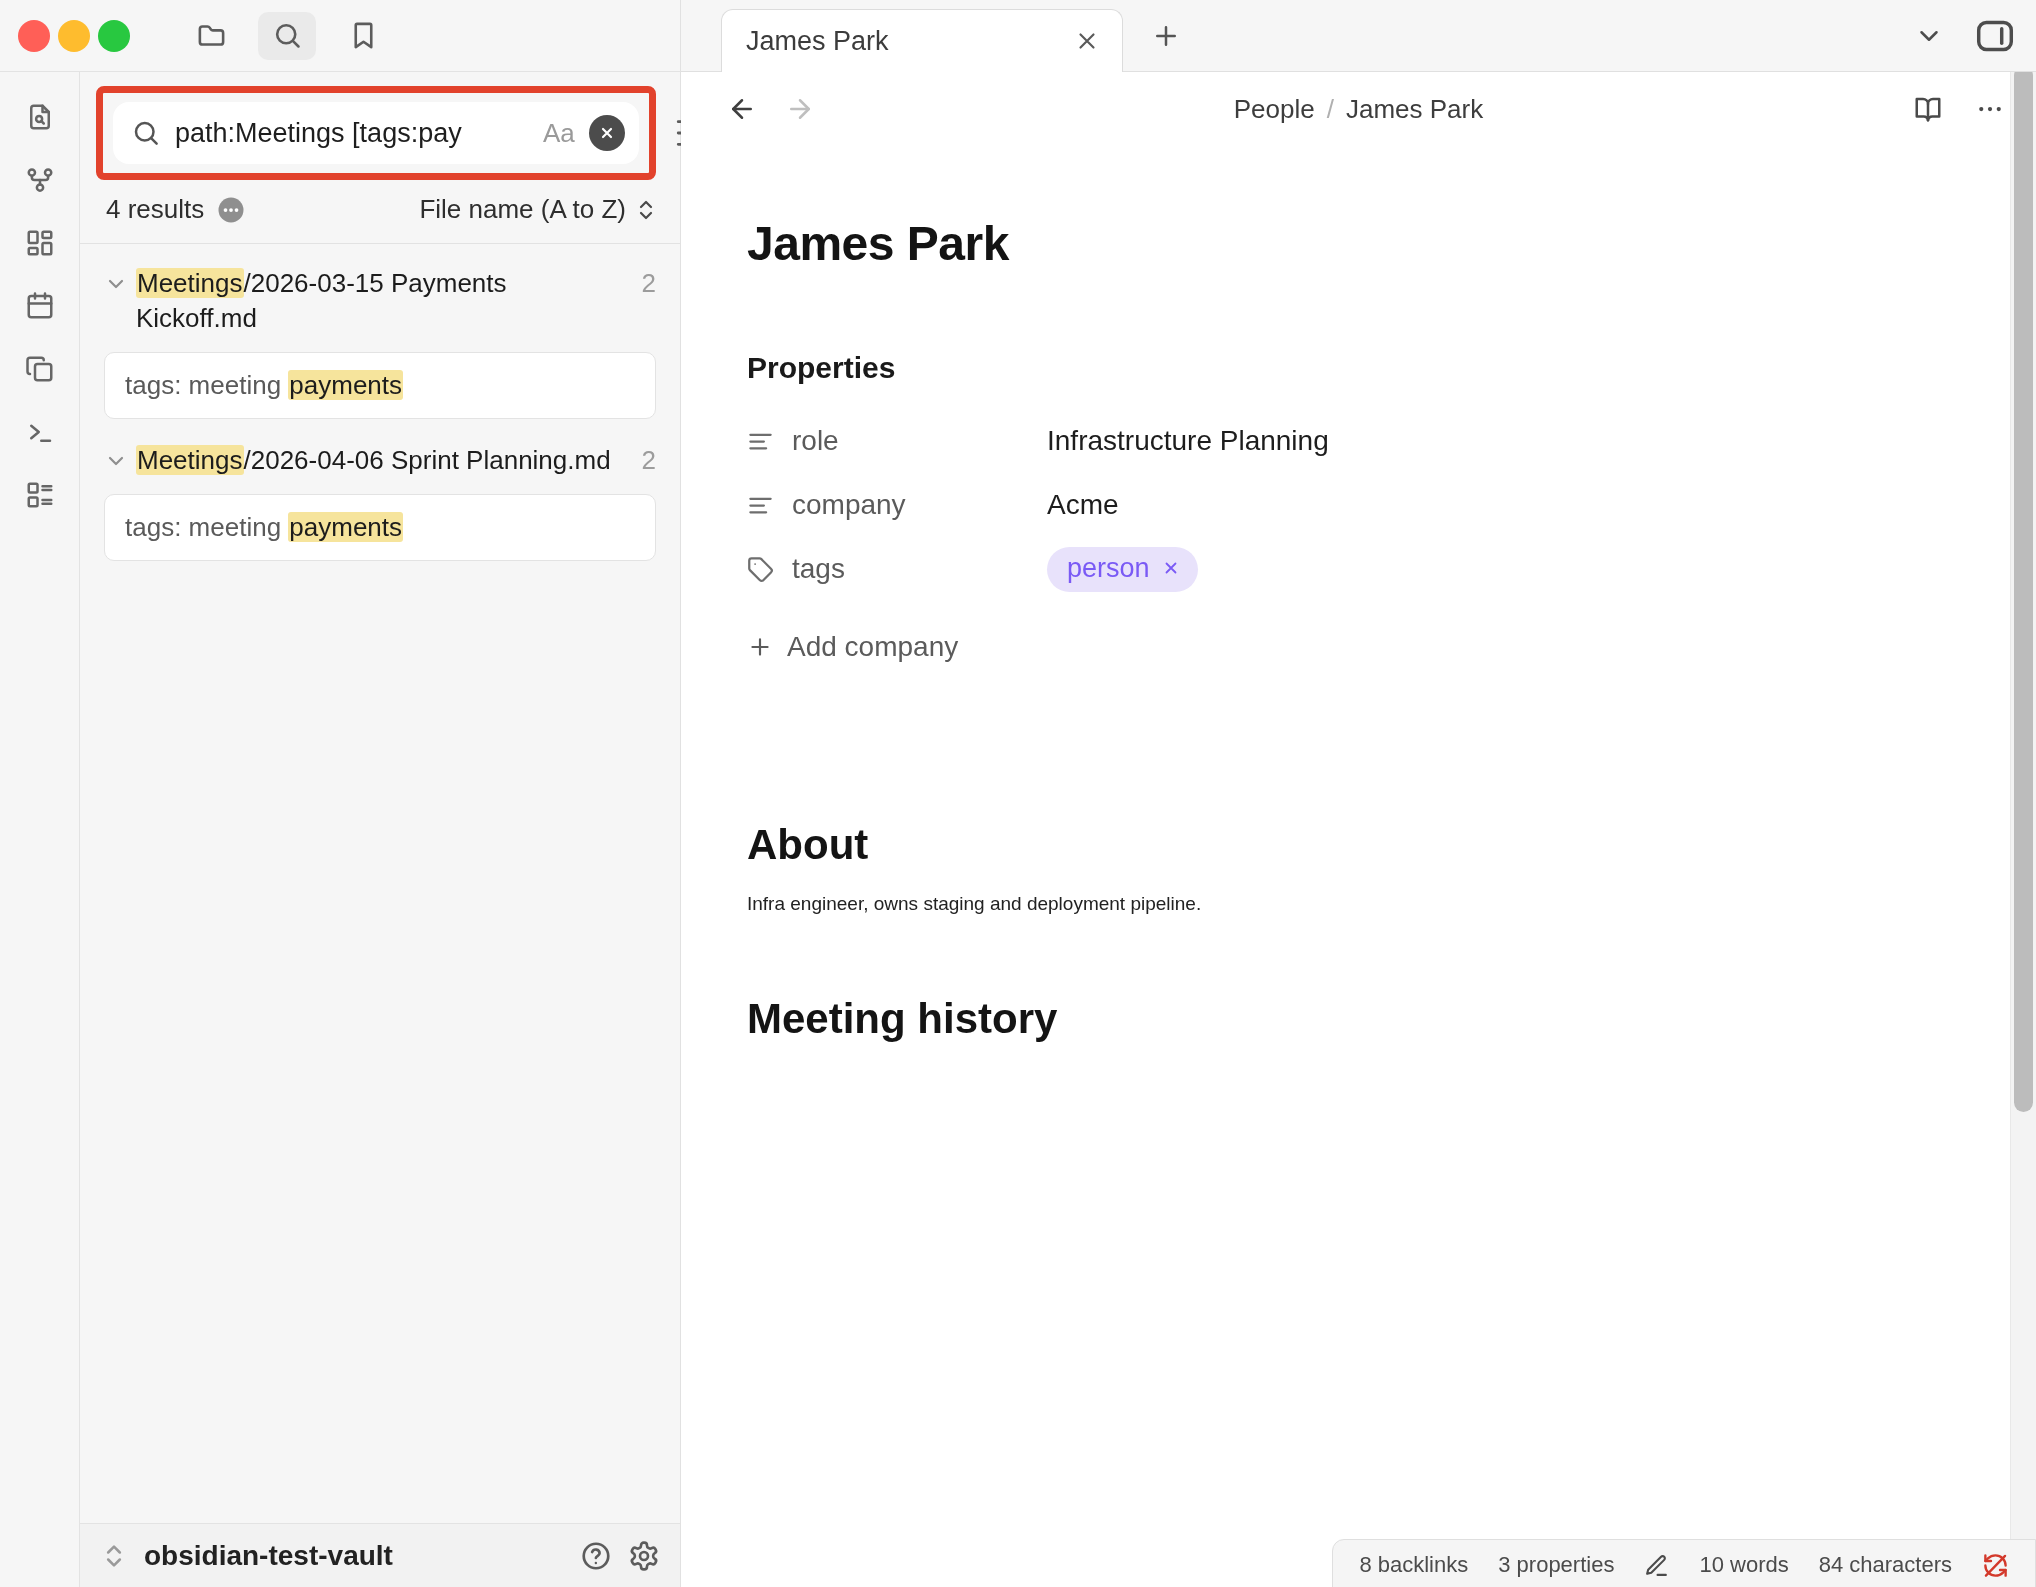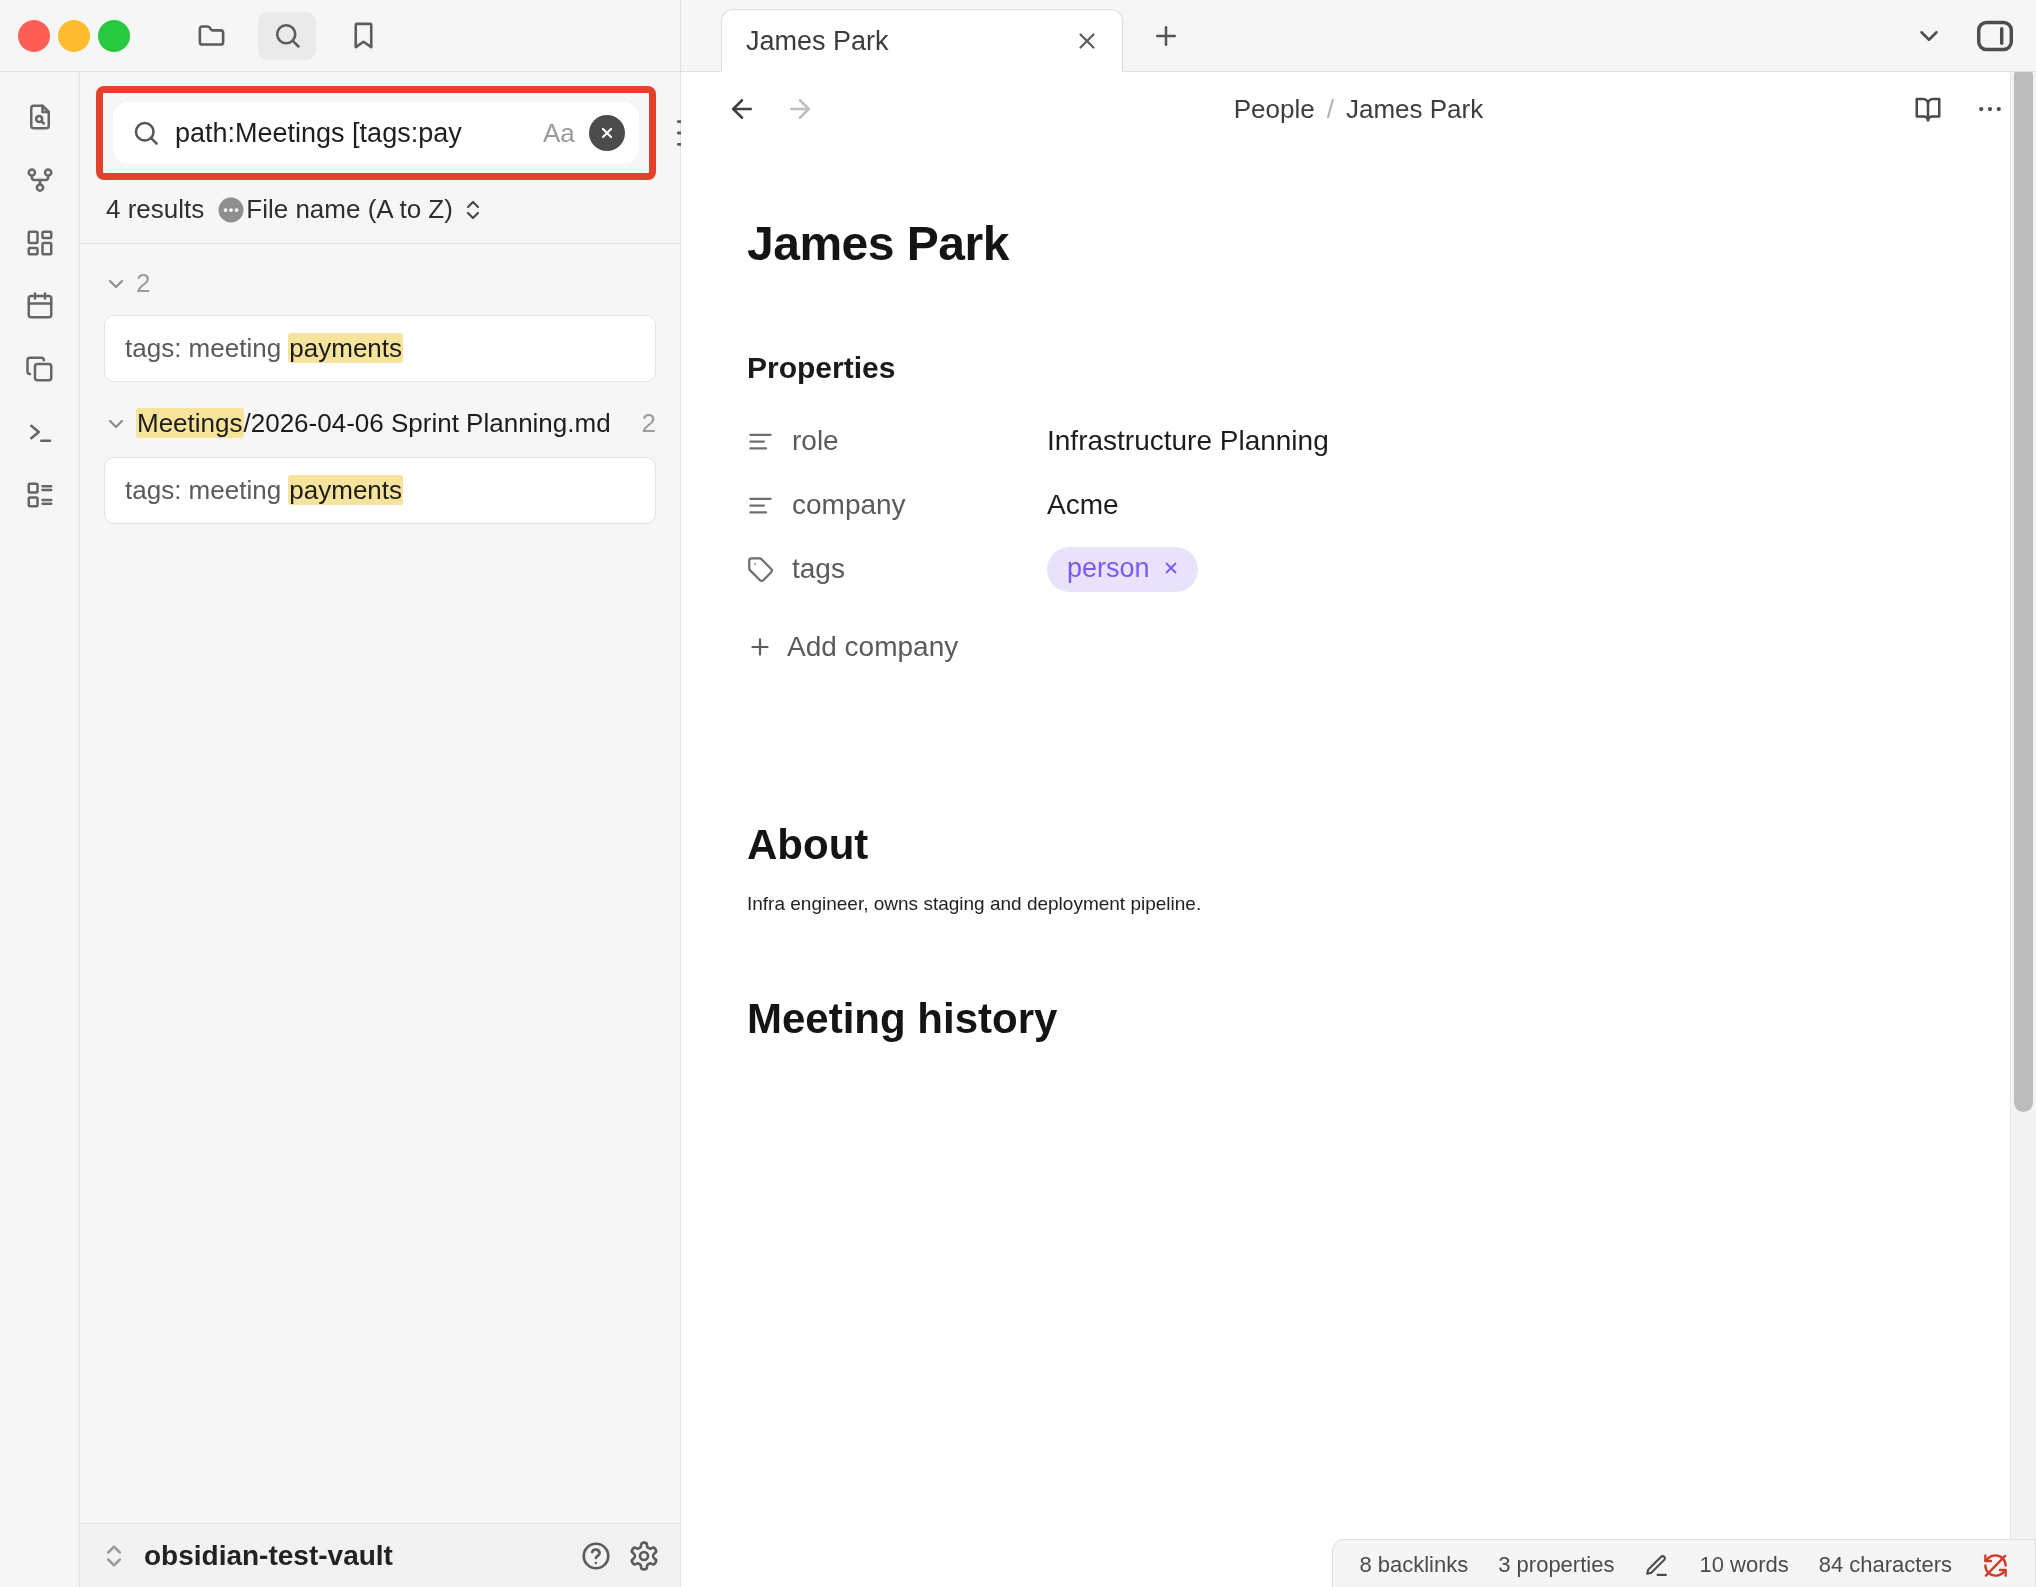--- a/index.html
+++ b/index.html
@@ -36,21 +36,21 @@
   .search-input { flex:1; border:none; outline:none; background:transparent; font-size:27px;
                   color:#1e1e1e; min-width:0; font-family:inherit; }
   .matchcase { font-size:26px; color:#9a9a9a; flex:0 0 auto; }
   .clear-btn { width:36px; height:36px; border-radius:50%; background:#4c4c4c; color:#fff;
                display:flex; align-items:center; justify-content:center; flex:0 0 auto; }
   .clear-btn svg { width:16px; height:16px; }
   .filter-btn { width:42px; height:42px; color:#5c5c5c; display:flex; align-items:center;
                 justify-content:center; flex:0 0 auto; }
   .filter-btn svg { width:34px; height:34px; }
 
-  .results-info { display:flex; align-items:center; 
+  .results-info { display:flex; align-items:center; justify-content:space-between;
                   padding:14px 22px 0 26px; }
   .results-count { display:flex; align-items:center; gap:12px; font-size:26px; color:#2e2e2e; }
   .count-badge { width:30px; height:30px; }
   .sort-ctl { display:flex; align-items:center; gap:8px; font-size:26px; color:#2e2e2e; }
   .sort-ctl svg { width:24px; height:24px; color:#4a4a4a; }
   .pane-divider { height:1px; background:#e2e2e2; margin-top:18px; }
 
   .results { flex:1; overflow:hidden; padding:22px 20px 0 20px; }
   .result-title { display:flex; align-items:flex-start; gap:8px; padding:0 4px; cursor:default; }
   .result-title .chev { width:24px; height:24px; color:#8f8f8f; margin-top:6px; flex:0 0 auto; }
@@ -301,20 +301,21 @@
 
         <div class="results">
 
           <div class="result-group">
             <div class="result-title">
               <span class="chev">
                   <svg viewBox="0 0 24 24" fill="none" stroke="currentColor" stroke-width="2.2" stroke-linecap="round" stroke-linejoin="round">
                     <path d="m6 9 6 6 6-6"></path>
                   </svg>
                 </span>
+              <span class="result-path"><span class="hl">Meetings</span><span>/2026-03-15 Payments Kickoff.md</span></span>
               <span class="result-count">2</span>
             </div>
             <div class="match-card">
               <span class="match-pre">tags: meeting </span><span class="match-hit">payments</span>
             </div>
           </div>
 
           <div class="result-group">
             <div class="result-title">
               <span class="chev">

